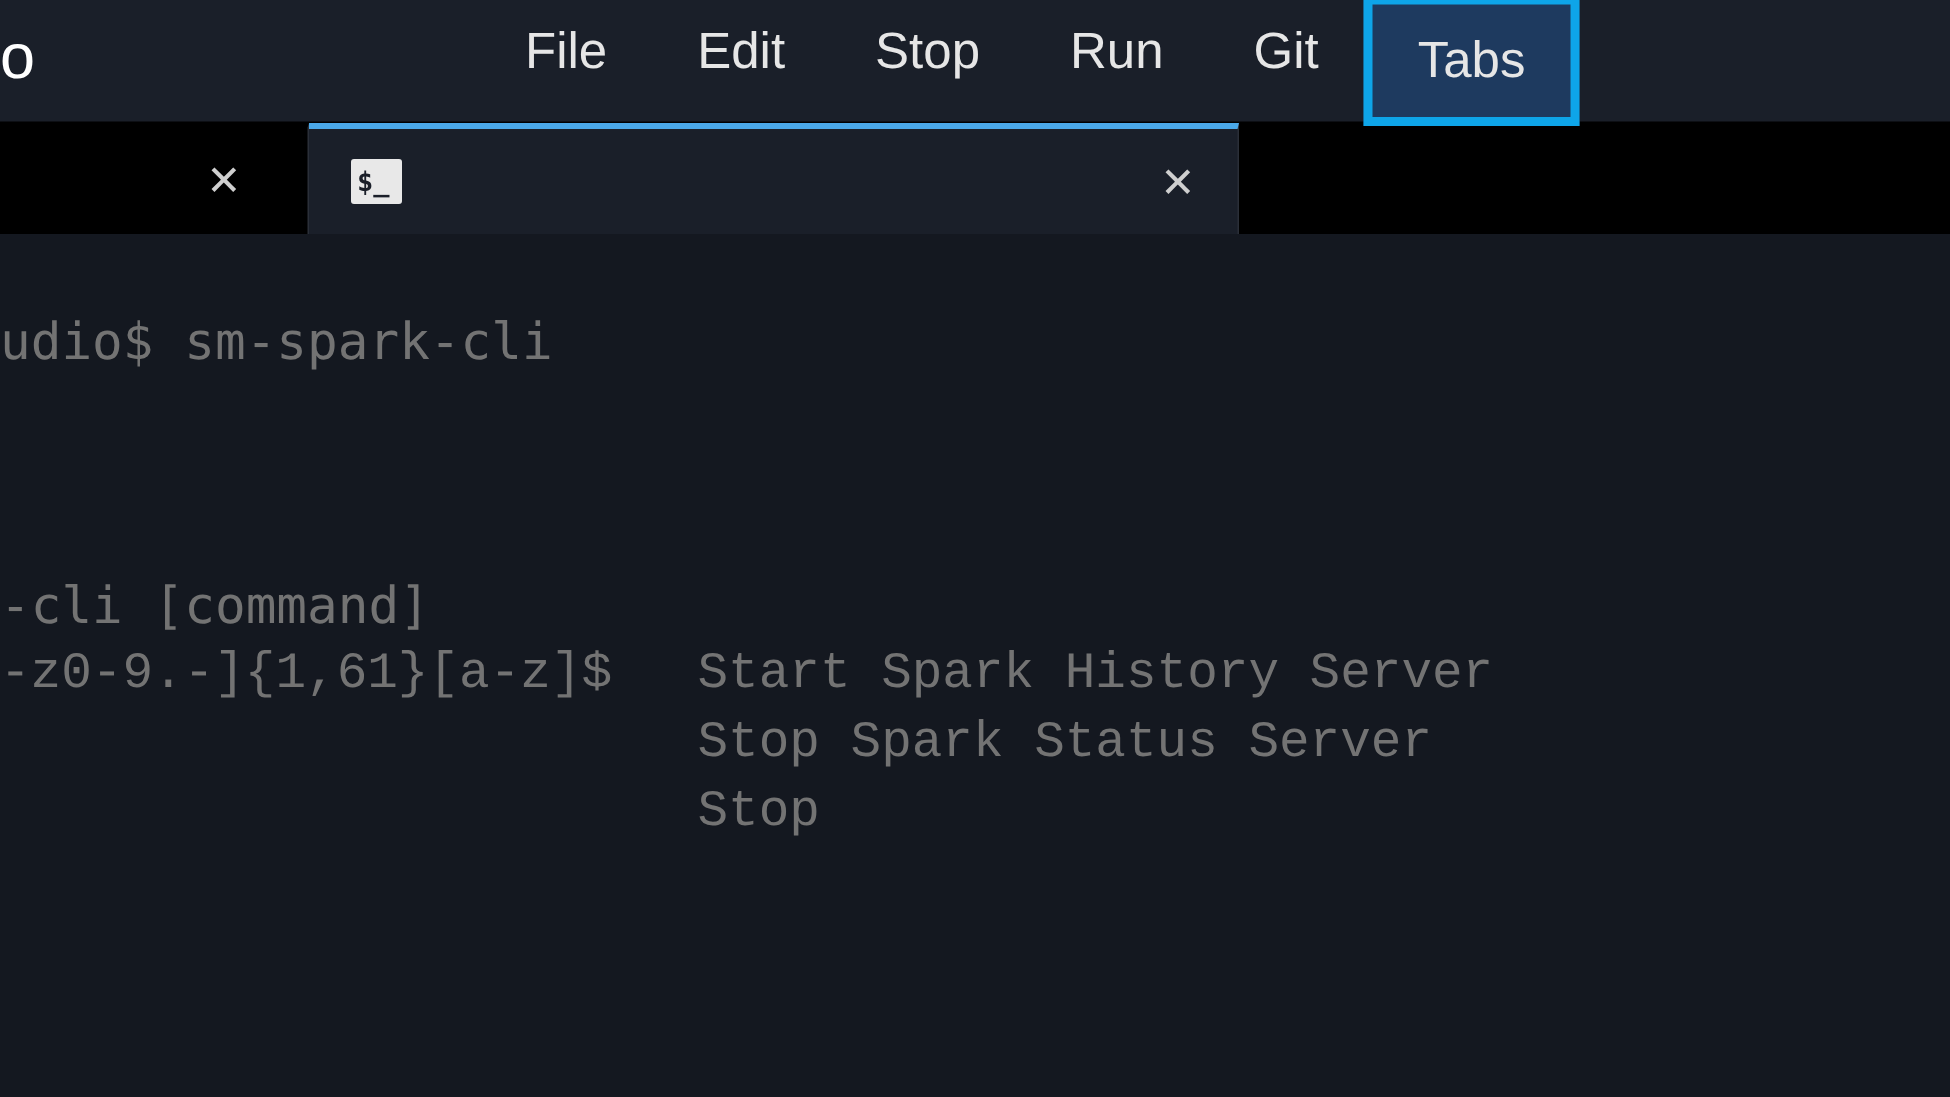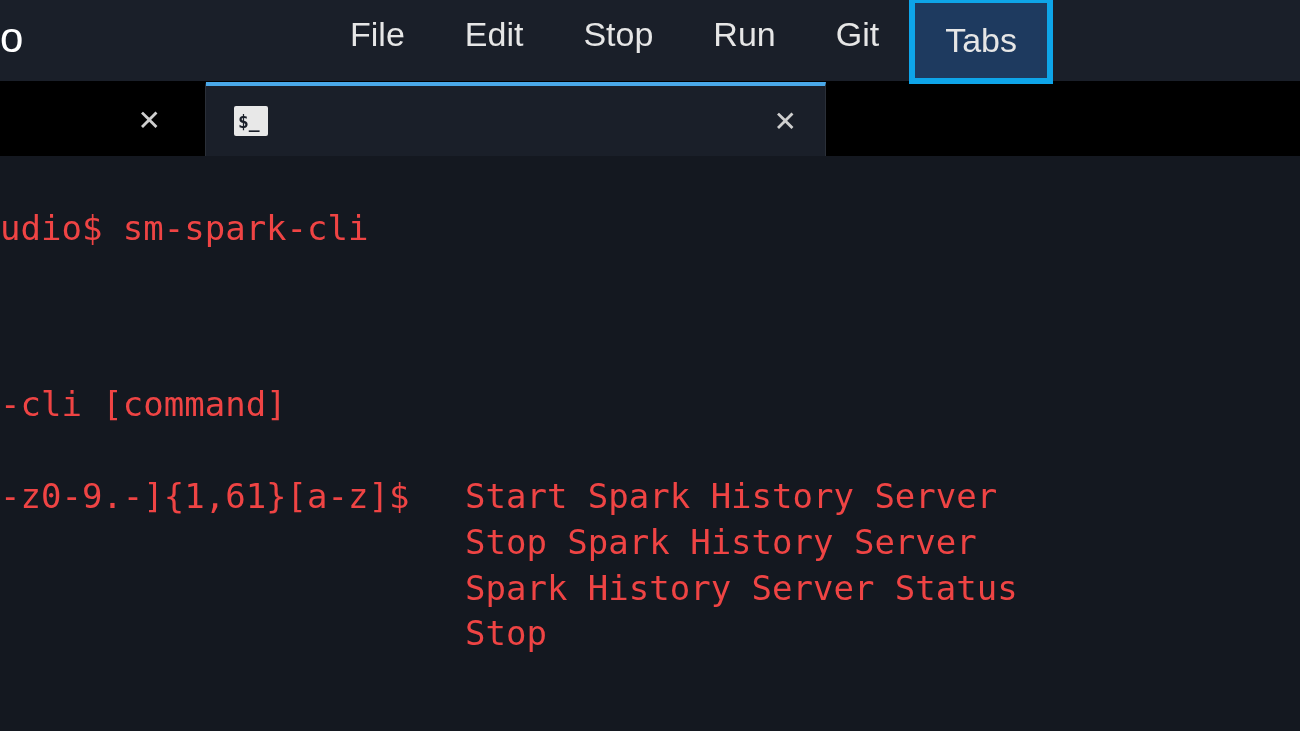--- a/index.html
+++ b/index.html
@@ -85,27 +85,27 @@
     font-weight: bold;
     font-size: 18px;
     padding-left: 4px;
     border-radius: 2px;
   }
   .terminal-body {
     background: #141820;
     padding: 50px 0 0 0;
     font-family: "Menlo", "Monaco", "Consolas", monospace;
     font-size: 34px;
-    color: #ef4444;
+    color: #737373;
     line-height: 1.35;
     height: calc(731px - 82px - 74px);
   }
   .term-line { white-space: pre; }
   .prompt-row { margin-bottom: 130px; }
-  .cmd-row { display: flex; }
+  .cmd-row { display: flex; font-family: Liberation Mono, monospace; }
   .cmd-left { width: 465px; white-space: pre; }
   .cmd-right { white-space: pre; }
 </style>
 </head>
 <body>
 
 <div class="menubar">
   <div class="logo-fragment">o</div>
   <div class="menu-items">
     <div class="menu-item">File</div>
@@ -122,30 +122,26 @@
     <span class="close">✕</span>
   </div>
   <div class="tab active" style="width:620px;">
     <span class="icon">$_</span>
     <span class="close" style="margin-left:auto;">✕</span>
   </div>
 </div>
 
 <div class="terminal-body">
   <div class="term-line prompt-row">udio$ sm-spark-cli</div>
-  <div class="term-line" style="margin-bottom:46px;">-cli [command]</div>
+  <div class="term-line" style="">-cli [command]</div>
   <div class="cmd-row">
     <div class="cmd-left">-z0-9.-]{1,61}[a-z]$</div>
     <div class="cmd-right">Start Spark History Server</div>
   </div>
   <div class="cmd-row">
     <div class="cmd-left"></div>
-    <div class="cmd-right">Stop Spark History Server</div>
-  </div>
-  <div class="cmd-row">
-    <div class="cmd-left"></div>
-    <div class="cmd-right">Spark History Server Status</div>
+    <div class="cmd-right">Stop Spark Status Server</div>
   </div>
   <div class="cmd-row">
     <div class="cmd-left"></div>
     <div class="cmd-right">Stop</div>
   </div>
 </div>
 
 </body></html>

